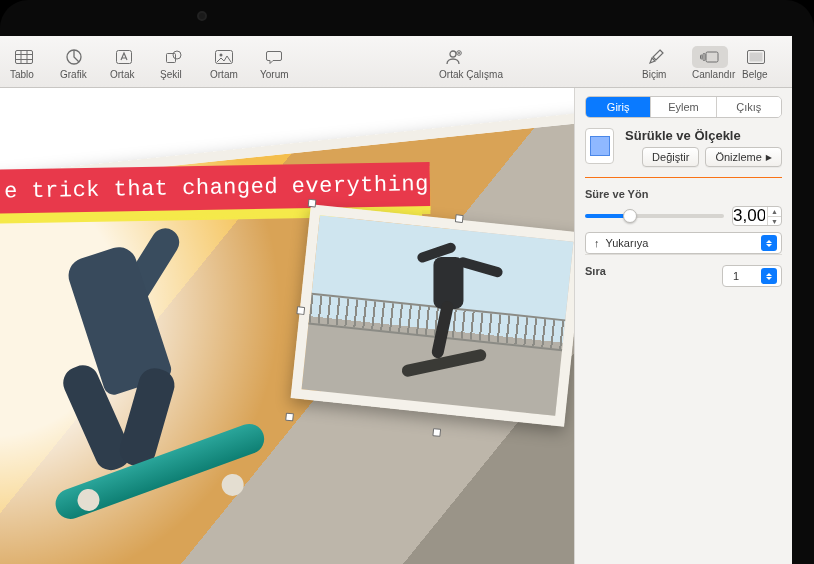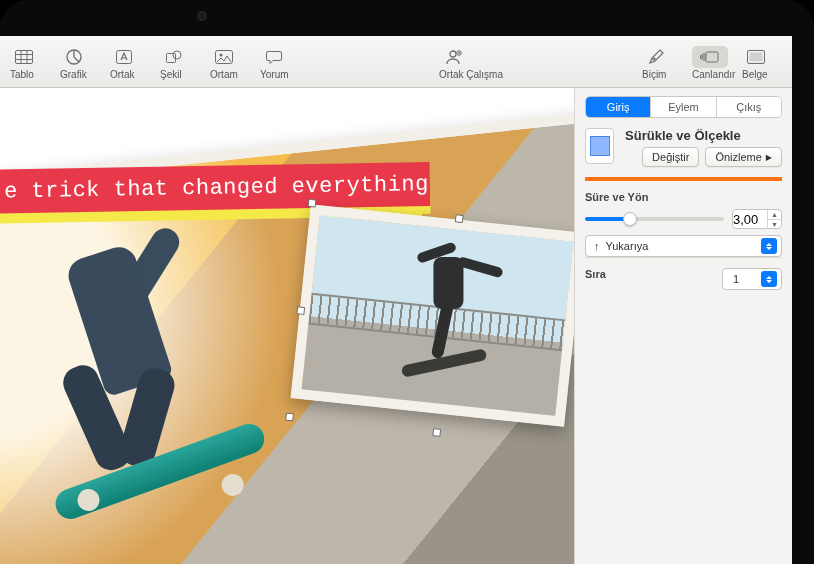--- a/index.html
+++ b/index.html
@@ -97,33 +97,33 @@
 
   
   .inspector {
     width:218px; background:#f4f3f1; border-left:1px solid #d6d4d1;
     display:flex; flex-direction:column; padding:8px 10px; gap:10px;
   }
   .seg { display:flex; border:1px solid #c9c7c4; border-radius:5px; overflow:hidden; height:22px;}
   .seg div { flex:1; display:flex;align-items:center;justify-content:center; font-size:11px; color:#595959; background:#fff; cursor:pointer;}
   .seg div+div { border-left:1px solid #d0cecb;}
   .seg .sel { background:#0a7aff; color:#fff;}
-  .effect-row { display:flex; gap:11px; align-items:flex-start; border-bottom:4px solid #f97316; padding-bottom:10px;}
+  .effect-row { display:flex; gap:11px; align-items:flex-start; border-bottom:1px solid #f97316; padding-bottom:10px;}
   .effect-thumb { width:36px;height:36px; background:#fff; border:1px solid #cfcdc9; border-radius:4px; display:flex;align-items:center;justify-content:center;}
   .effect-thumb .sq { width:20px;height:20px;background:#8fb8ff;border:1px solid #4a87e8;}
   .effect-info { flex:1; }
   .effect-title { font-weight:600; font-size:13px; }
   .effect-btns { display:flex; gap:6px; margin-top:4px;padding-left:17px;}
   .mac-btn { height:20px; padding:0 9px; font-size:11px; background:linear-gradient(#fff,#f2f0ed); border:1px solid #c6c4c0; border-radius:4px; display:flex;align-items:center; gap:4px; cursor:pointer; box-shadow:0 1px 0 rgba(0,0,0,.04);}
   .section-label { font-size:11px; font-weight:600; color:#444; }
   .slider-row { display:flex; align-items:center; gap:8px;}
   .slider { flex:1; appearance:none; height:4px; background:linear-gradient(90deg,#0a7aff 0 33%, #d6d4d0 33% 100%); border-radius:2px; outline:none;}
   .slider::-webkit-slider-thumb { appearance:none; width:14px;height:14px;border-radius:50%;background:#fff;border:1px solid #bdbbb7; box-shadow:0 1px 2px rgba(0,0,0,.2);}
   .stepper { display:flex; align-items:center; border:1px solid #c6c4c0; border-radius:4px; background:#fff; height:20px;}
-  .stepper input { width:34px; border:none; text-align:left; font-size:13px; padding-right:2px; outline:none; background:transparent;}
+  .stepper input { width:34px; border:none; text-align:center; font-size:17px; padding-right:2px; outline:none; background:transparent;}
   .stepper .arrows { width:14px; display:flex;flex-direction:column; border-left:1px solid #d7d5d1;}
   .stepper .arrows div{ height:9px; display:flex;align-items:center;justify-content:center; font-size:7px; color:#666; cursor:pointer;}
   .stepper .arrows div+div{ border-top:1px solid #d7d5d1;}
   .select { height:22px; border:1px solid #c6c4c0; border-radius:4px; background:#fff; display:flex; align-items:center; padding:0 4px 0 8px; font-size:11px; cursor:pointer;}
   .select .sel-arrow { margin-left:auto; width:16px;height:16px;background:#0a7aff;border-radius:3px; display:flex;flex-direction:column;align-items:center;justify-content:center; gap:0;}
   .select .sel-arrow::before{content:"";border:3px solid transparent;border-bottom-color:#fff; margin-bottom:1px;}
   .select .sel-arrow::after{content:"";border:3px solid transparent;border-top-color:#fff;}
   .row { display:flex; align-items:flex-start; gap:8px;}
   .row .grow { flex:1; }
 

